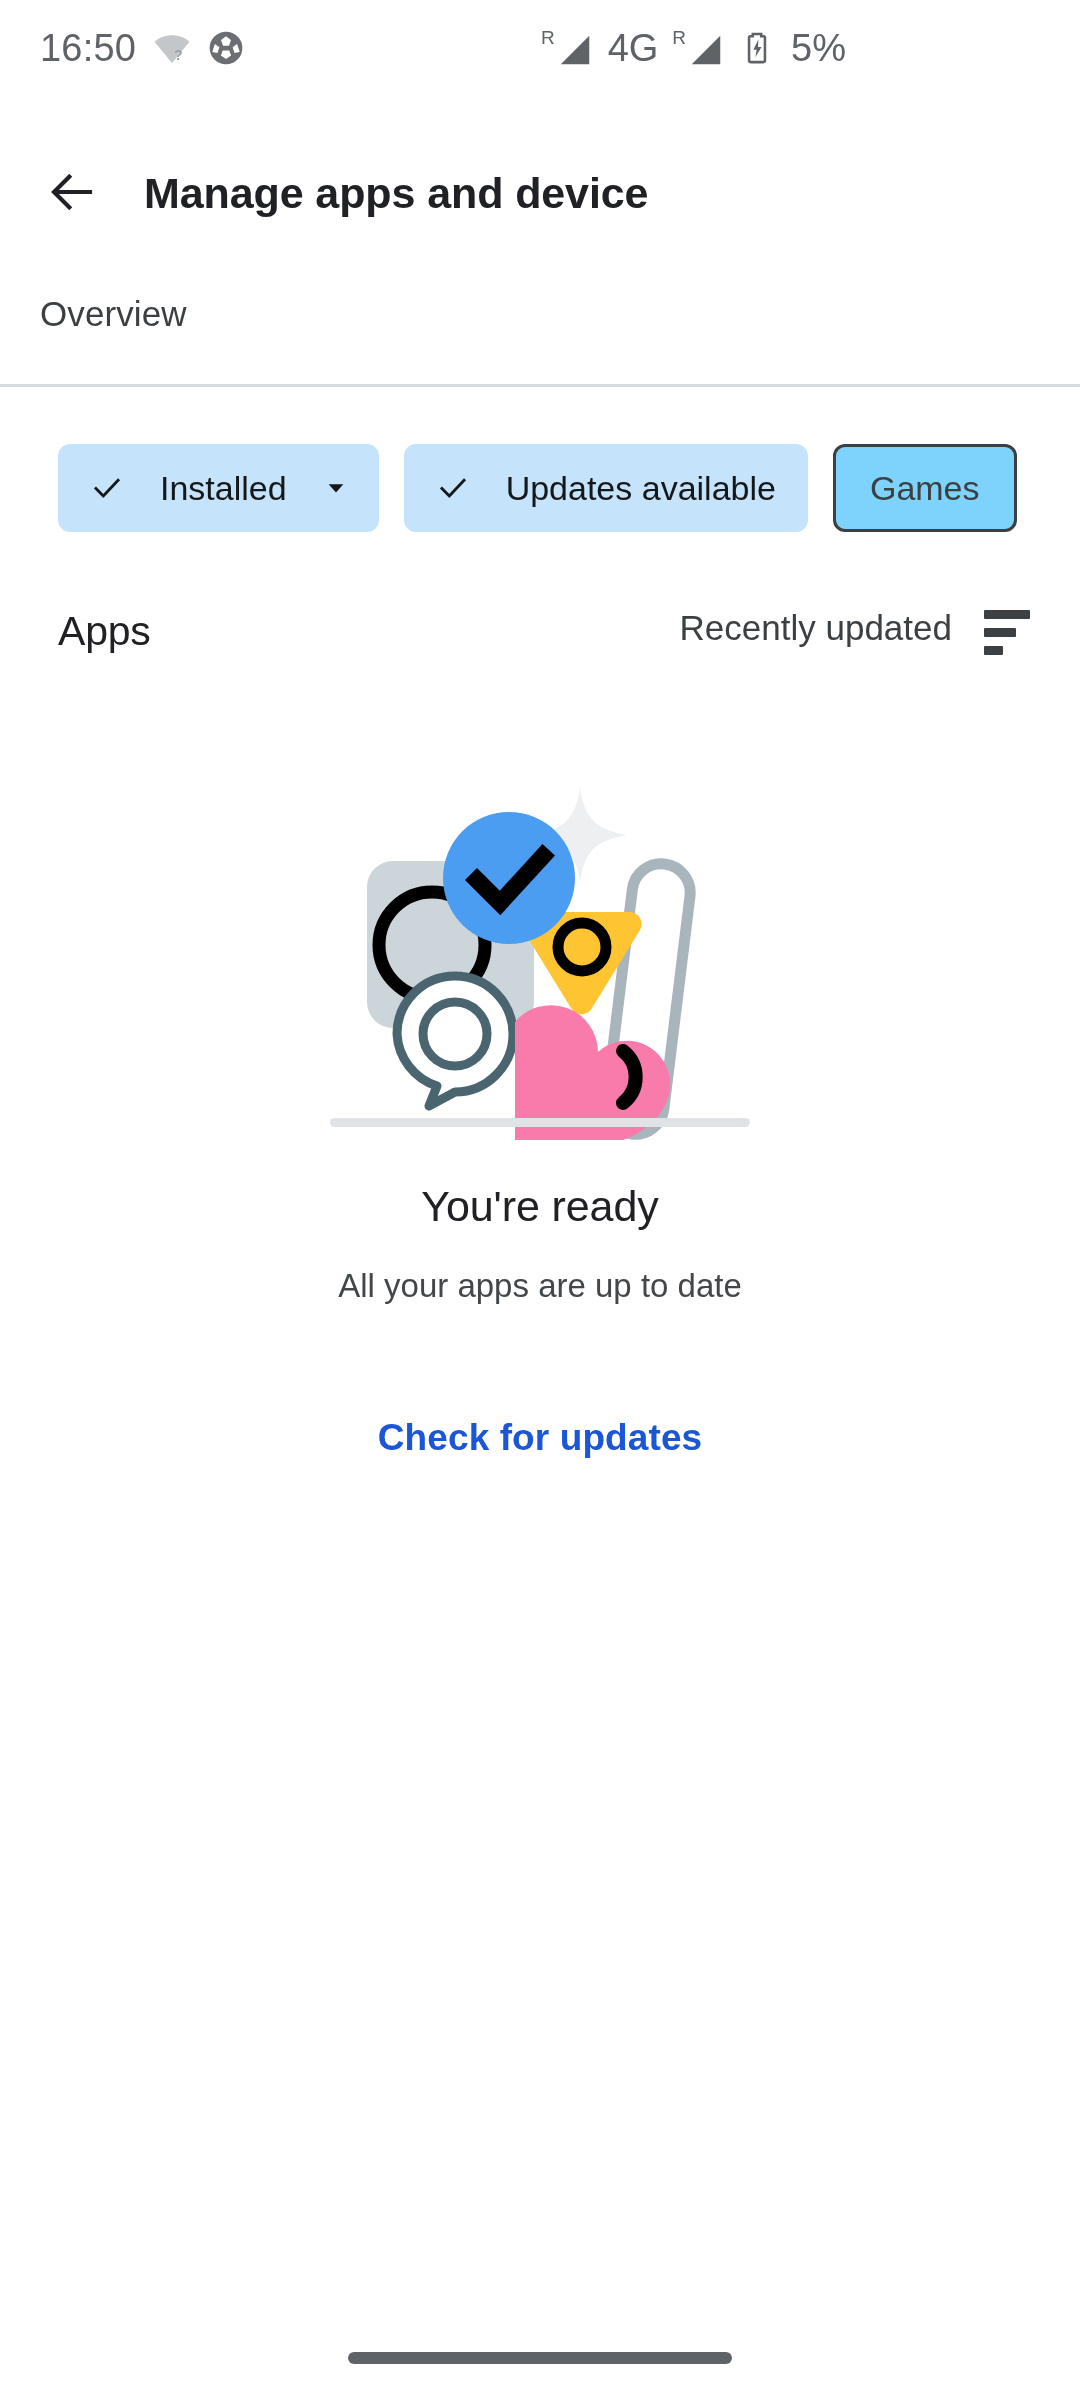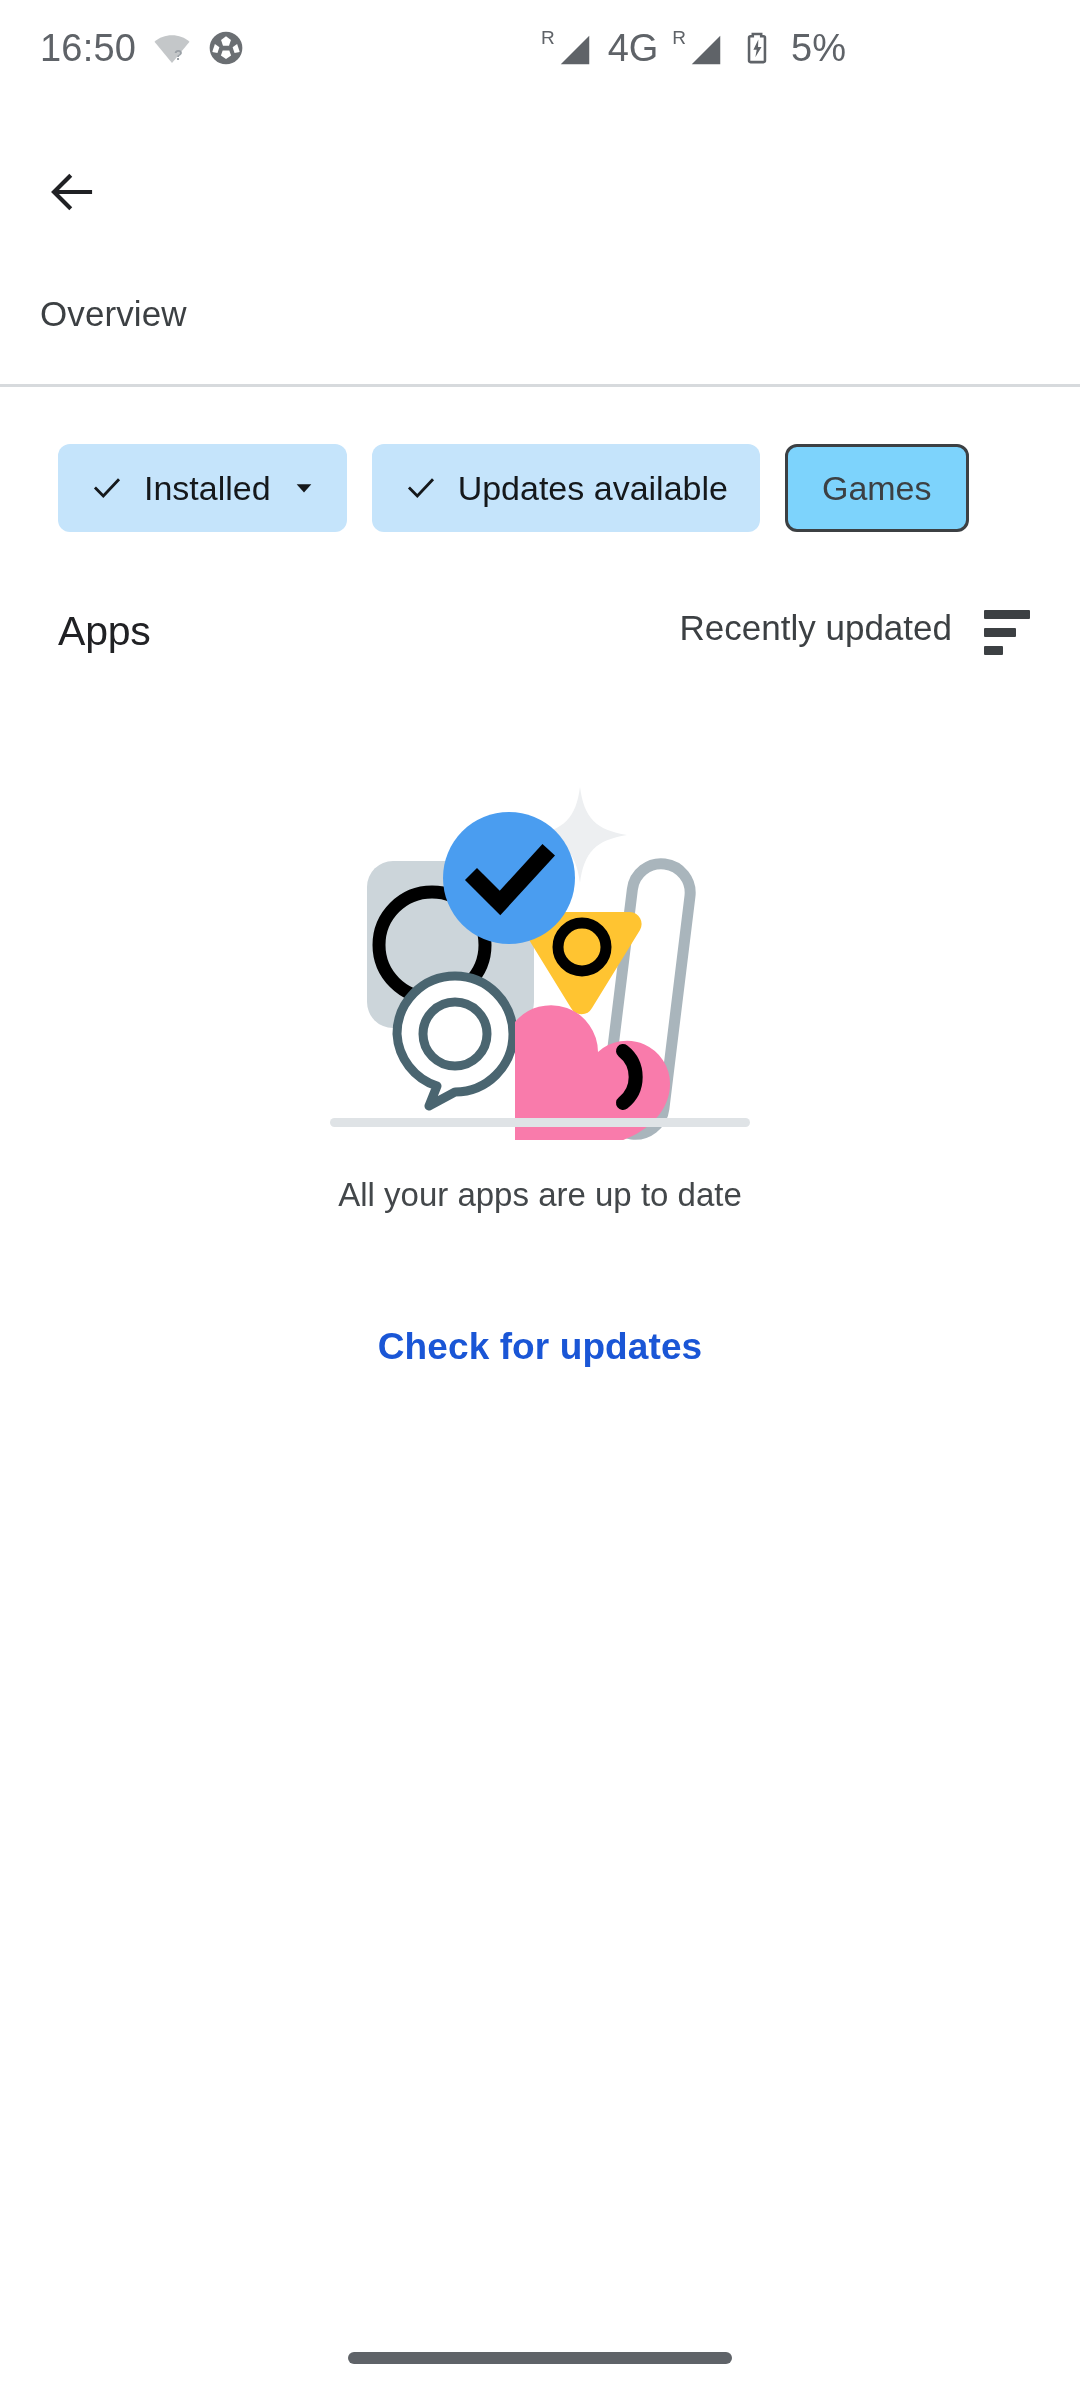--- a/index.html
+++ b/index.html
@@ -62,21 +62,21 @@
   .tabs-divider{
     position:absolute; top:384px; left:0; width:1080px; height:3px; background:#d7dadd;
   }
 
   
   .chips{
     position:absolute; top:444px; left:0; width:1080px;
     display:flex; align-items:center; gap:25px; padding-left:58px;
   }
   .chip{
-    display:flex; align-items:center; gap:20px;
+    display:flex; align-items:center; gap:36px;
     height:88px; padding:0 32px; border-radius:12px;
     font-size:34px; white-space:nowrap; cursor:pointer;
     font-family:inherit; border:none;
   }
   .chip.selected{ background:#c5e4fb; color:#15181b; }
   .chip.outlined{ background:#7dd3fc; color:#3c4043; border:3px solid #3c4043; padding:0 34px; }
   .chip-check{ display:inline-flex; align-items:center; }
   .chip-caret{ display:inline-flex; align-items:center; margin-left:2px; }
   .chip-label{ line-height:1; }
 
@@ -173,20 +173,21 @@
 </div>
 
 <div class="appbar">
   <button class="back-btn">
     <span>
       <svg width="54" height="54" viewBox="0 0 24 24">
         <path d="M20 12 H4.6 M10.8 5.2 L4 12 L10.8 18.8" fill="none" stroke="#202124" stroke-width="1.85" stroke-linecap="square" stroke-linejoin="miter"></path>
       </svg>
     </span>
   </button>
+  <div class="appbar-title">Manage apps and device</div>
 </div>
 
 <div class="tabs">
   <div class="tabs-row">
     <button class="tab">
       <span class="tab-label">Overview</span>
     </button>
   </div>
 </div>
 <div class="tabs-divider"></div>
@@ -268,20 +269,21 @@
                a43 43 0 0 1 72 32
                c0 38 -44 62 -78 62
                h-77 z" fill="#f97bab"></path>
 
       <path d="M293 291 a33 33 0 0 1 0 52" fill="none" stroke="#000000" stroke-width="14" stroke-linecap="round"></path>
 
       <rect x="0" y="358" width="420" height="9" rx="4.5" fill="#dfe3e6"></rect>
     </svg>
   </div>
 
+  <div class="empty-title">You're ready</div>
   <div class="empty-sub">All your apps are up to date</div>
   <button class="empty-action">Check for updates</button>
 
 </div>
 
 <div class="navbar">
   <div class="nav-pill"></div>
 </div>
 
 </body></html>

